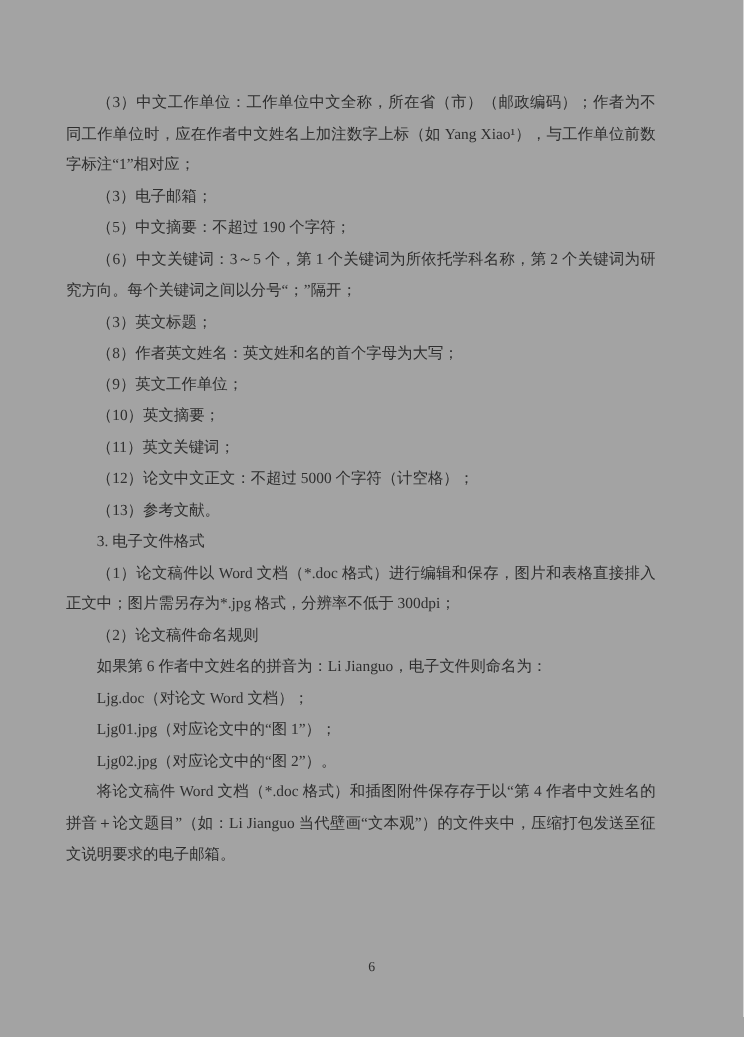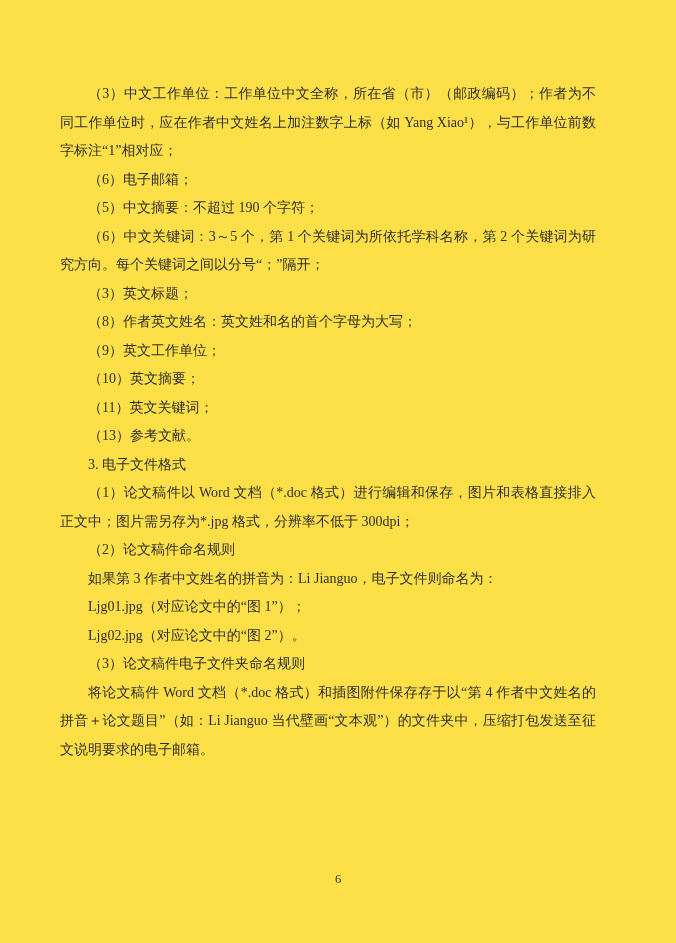--- a/index.html
+++ b/index.html
@@ -37,35 +37,36 @@
     width: 100%;
     text-align: center;
     font-size: 12.5px;
     line-height: 16px;
     color: #2e2e2e;
   }
 </style>
 </head>
 <body>
 
-<div class="page" style="background: #fde047;">
+<div class="page" style="background: #a3a3a3;">
   <div class="doc-body" id="doc-body" style="color: rgb(46, 46, 46);">
       <p class="para">（3）中文工作单位：工作单位中文全称，所在省（市）（邮政编码）；作者为不同工作单位时，应在作者中文姓名上加注数字上标（如 Yang Xiao¹），与工作单位前数字标注“1”相对应；</p>
-      <p class="para">（6）电子邮箱；</p>
+      <p class="para">（3）电子邮箱；</p>
       <p class="para">（5）中文摘要：不超过 190 个字符；</p>
       <p class="para">（6）中文关键词：3～5 个，第 1 个关键词为所依托学科名称，第 2 个关键词为研究方向。每个关键词之间以分号“；”隔开；</p>
       <p class="para">（3）英文标题；</p>
       <p class="para">（8）作者英文姓名：英文姓和名的首个字母为大写；</p>
       <p class="para">（9）英文工作单位；</p>
       <p class="para">（10）英文摘要；</p>
       <p class="para">（11）英文关键词；</p>
+      <p class="para">（12）论文中文正文：不超过 5000 个字符（计空格）；</p>
       <p class="para">（13）参考文献。</p>
       <p class="para">3. 电子文件格式</p>
       <p class="para">（1）论文稿件以 Word 文档（*.doc 格式）进行编辑和保存，图片和表格直接排入正文中；图片需另存为*.jpg 格式，分辨率不低于 300dpi；</p>
       <p class="para">（2）论文稿件命名规则</p>
-      <p class="para">如果第 3 作者中文姓名的拼音为：Li Jianguo，电子文件则命名为：</p>
+      <p class="para">如果第 6 作者中文姓名的拼音为：Li Jianguo，电子文件则命名为：</p>
+      <p class="para">Ljg.doc（对论文 Word 文档）；</p>
       <p class="para">Ljg01.jpg（对应论文中的“图 1”）；</p>
       <p class="para">Ljg02.jpg（对应论文中的“图 2”）。</p>
-      <p class="para">（3）论文稿件电子文件夹命名规则</p>
       <p class="para">将论文稿件 Word 文档（*.doc 格式）和插图附件保存存于以“第 4 作者中文姓名的拼音＋论文题目”（如：Li Jianguo 当代壁画“文本观”）的文件夹中，压缩打包发送至征文说明要求的电子邮箱。</p>
     </div>
   <div class="page-number" style="color: rgb(46, 46, 46);">6</div>
 </div>
 
 </body></html>

